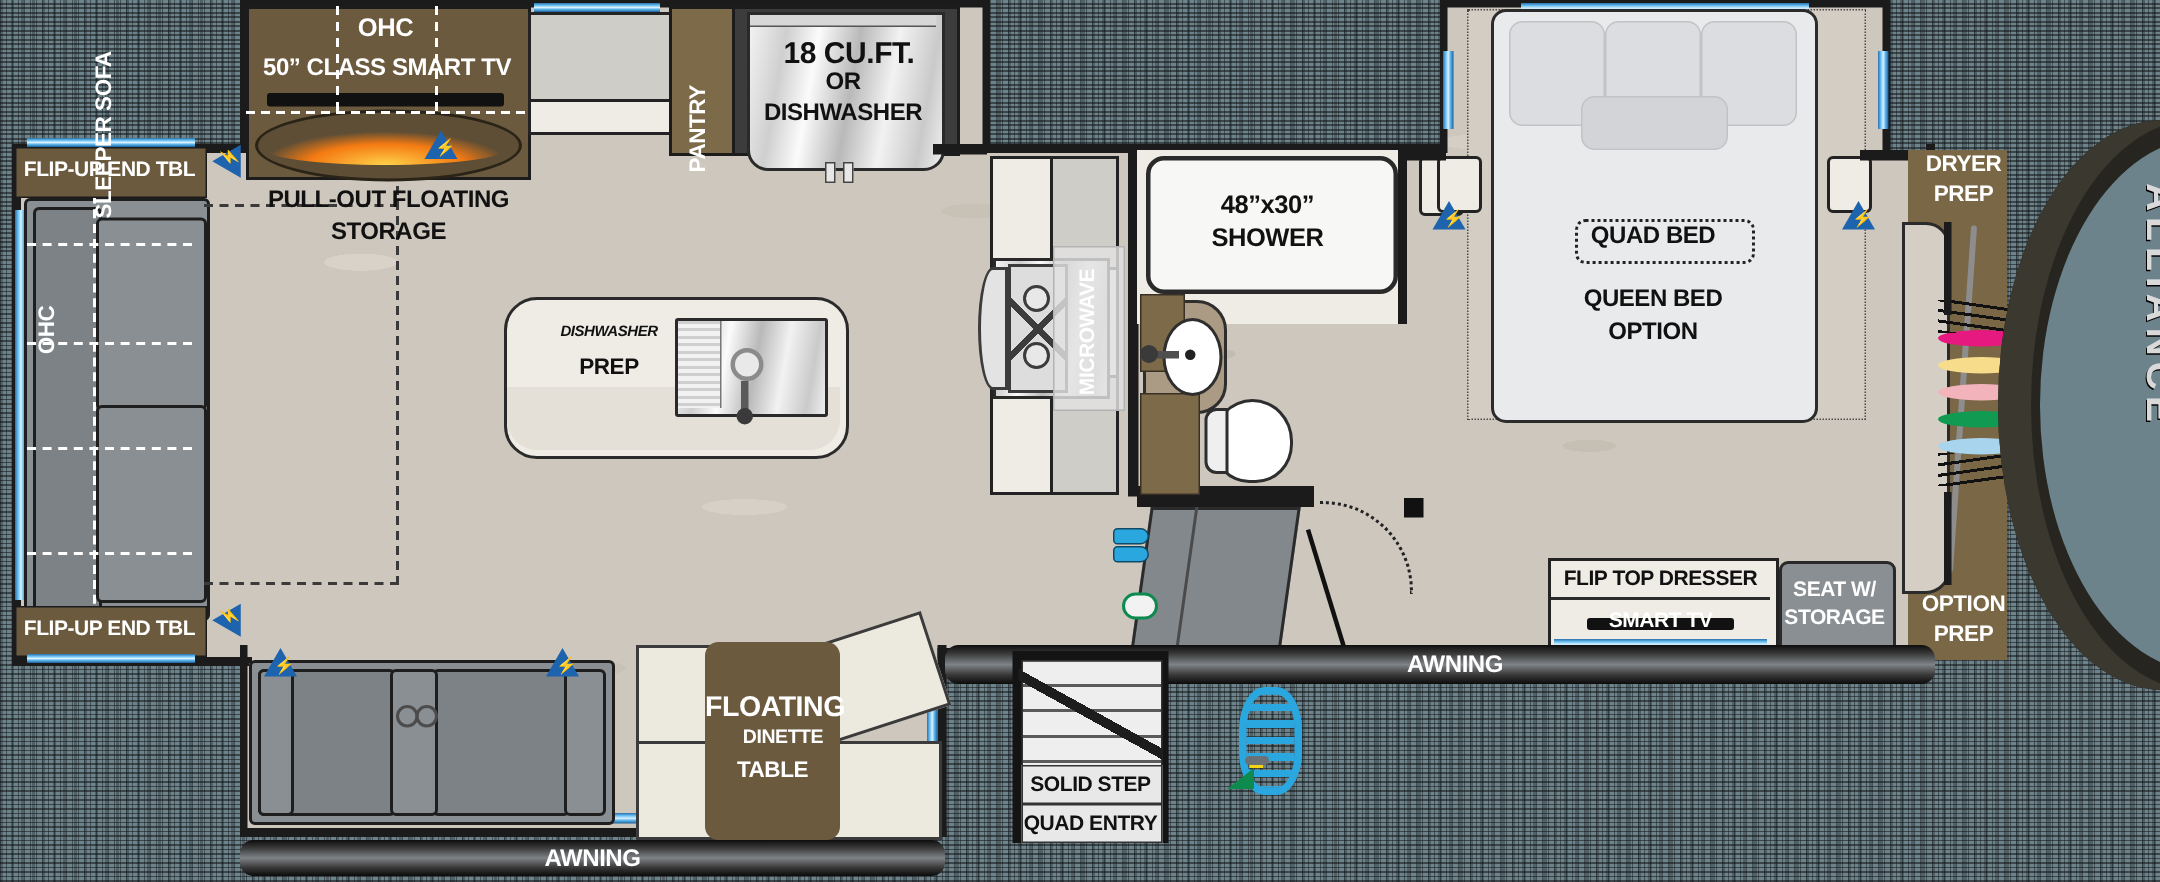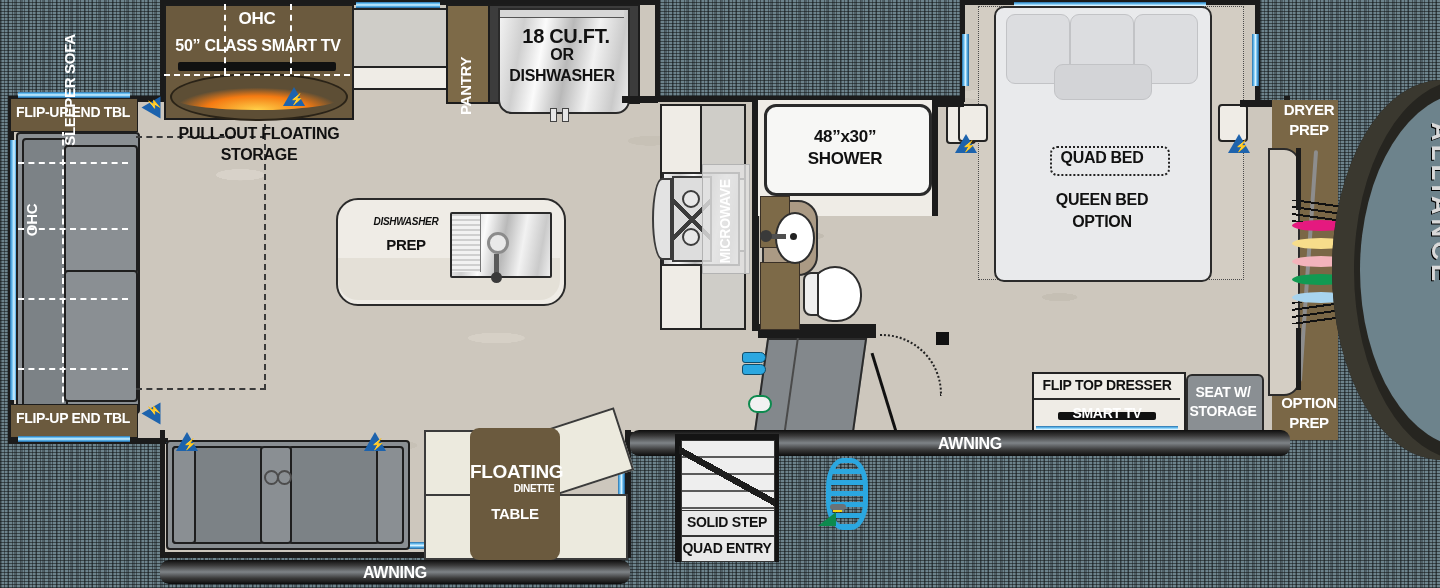--- a/index.html
+++ b/index.html
@@ -284,21 +284,21 @@
   <div class="usb" style="left:364px;top:432px;">
       <i>⚡</i>
     </div>
 
   <div class="lay chair" style="left:424px;top:430px;width:76px;height:62px;"></div>
   <div class="lay chair" style="left:424px;top:494px;width:76px;height:62px;"></div>
   <div class="lay chair" style="left:546px;top:418px;width:76px;height:62px;transform:rotate(-18deg);"></div>
   <div class="lay chair" style="left:548px;top:494px;width:76px;height:62px;"></div>
   <div class="lay brown" style="left:470px;top:428px;width:90px;height:132px;border-radius:9px;"></div>
   <div class="lblw" style="left:470px;top:462px;width:90px;font-size:19px;">FLOATING</div>
-  <div class="lblw" style="left:482px;top:484px;width:104px;font-size:10px;">DINETTE</div>
+  <div class="lblw" style="left:470px;top:484px;width:104px;font-size:13px;">DINETTE</div>
   <div class="lblw" style="left:470px;top:506px;width:90px;font-size:15px;">TABLE</div>
 
   <div class="lay awn" style="left:160px;top:560px;width:470px;height:24px;"></div>
   <div class="lblw" style="left:160px;top:565px;width:470px;font-size:16px;color:#fff;">AWNING</div>
   <div class="lay awn" style="left:630px;top:430px;width:660px;height:26px;"></div>
   <div class="lblw" style="left:860px;top:436px;width:220px;font-size:16px;color:#fff;">AWNING</div>
 
   <div class="lay" style="left:675px;top:434px;width:104px;height:128px;background:#141414;"></div>
   <div class="lay" style="left:681px;top:440px;width:92px;height:70px;
        background:repeating-linear-gradient(180deg,#eeeeee 0 15px,#5a5a5a 15px 17px);

